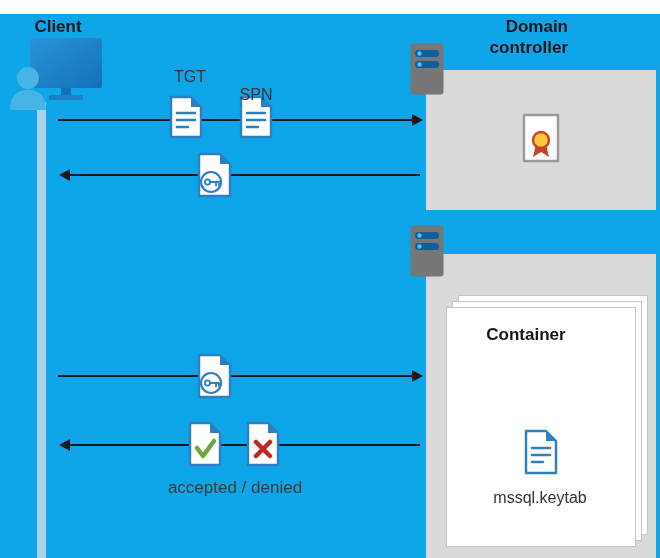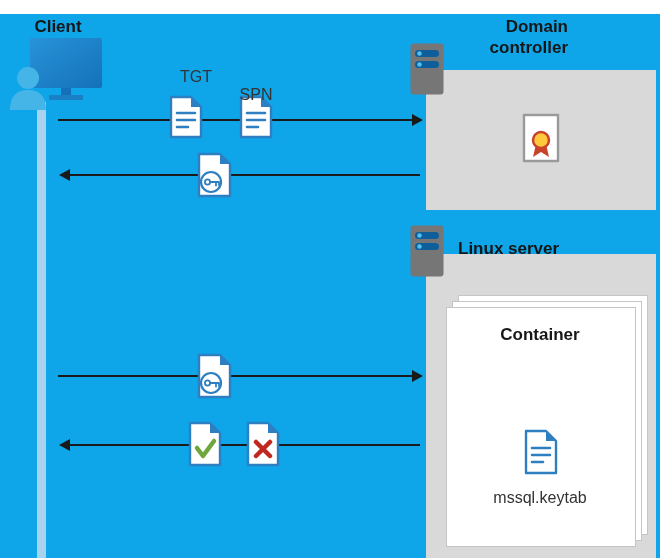--- a/index.html
+++ b/index.html
@@ -84,21 +84,21 @@
   </div>
   <div class="txt label-bold" style="left:458px; top:2px; width:110px;">Domain controller</div>
   <div class="icon" style="left:521px; top:99px;">
     <svg width="40" height="50" viewBox="0 0 40 50">
       <path d="M3 2 h34 v46 h-34 z" fill="#ffffff" stroke="#9a9a9a" stroke-width="2.4" stroke-linejoin="round"></path>
       <path d="M15 31 l-3 13 l8 -5 l8 5 l-3 -13 z" fill="#c8432c"></path>
       <circle cx="20" cy="27" r="8" fill="#ffc83d" stroke="#c8432c" stroke-width="2.5"></circle>
     </svg>
   </div>
 
-  <div class="txt label-reg center" style="left:176px; top:54px; width:40px;">TGT</div>
+  <div class="txt label-reg center" style="left:170px; top:54px; width:40px;">TGT</div>
   <div class="txt label-reg center" style="left:236px; top:72px; width:40px;">SPN</div>
 
   <div class="icon" style="left:169px; top:81px;">
     <svg width="34" height="44" viewBox="0 0 34 44">
       <path d="M2 2 h20 l10 10 v30 h-30 z" fill="#ffffff" stroke="#2e7fc2" stroke-width="2.4" stroke-linejoin="round"></path>
       <path d="M22 2 v10 h10 z" fill="#2e7fc2"></path>
       <path d="M8 18 h18 M8 25 h18 M8 32 h11" stroke="#2e7fc2" stroke-width="2.6" stroke-linecap="round" fill="none"></path>
     </svg>
   </div>
   <div class="icon" style="left:239px; top:81px;">
@@ -121,23 +121,22 @@
 
   <div class="icon" style="left:409px; top:210px;">
     <svg width="36" height="54" viewBox="0 0 36 54">
       <rect x="1.5" y="1.5" width="33" height="51" rx="3" fill="#767676"></rect>
       <rect x="6" y="8" width="24" height="7" rx="3.5" fill="#0f5e9c"></rect>
       <circle cx="10.5" cy="11.5" r="2.2" fill="#4fc4f2"></circle>
       <rect x="6" y="19" width="24" height="7" rx="3.5" fill="#0f5e9c"></rect>
       <circle cx="10.5" cy="22.5" r="2.2" fill="#4fc4f2"></circle>
     </svg>
   </div>
-  <div class="txt label-bold" style="left:458px; top:224px;">Linux server</div>
 
-  <div class="txt label-bold center" style="left:446px; top:310px; width:188px;">Container</div>
+  <div class="txt label-bold center" style="left:432px; top:310px; width:188px;">Container</div>
 
 
   <div class="icon" style="left:524px; top:415px;">
     <svg width="34" height="46" viewBox="0 0 34 46">
       <path d="M2 2 h20 l10 10 v32 h-30 z" fill="#ffffff" stroke="#2e7fc2" stroke-width="2.4" stroke-linejoin="round"></path>
       <path d="M22 2 v10 h10 z" fill="#2e7fc2"></path>
       <path d="M8 19 h18 M8 26 h18 M8 33 h11" stroke="#2e7fc2" stroke-width="2.6" stroke-linecap="round" fill="none"></path>
     </svg>
   </div>
   <div class="txt label-reg center" style="left:446px; top:475px; width:188px;">mssql.keytab</div>
@@ -160,14 +159,15 @@
     </svg>
   </div>
   <div class="icon" style="left:246px; top:407px;">
     <svg width="34" height="46" viewBox="0 0 34 46">
       <path d="M2 2 h20 l10 10 v32 h-30 z" fill="#ffffff" stroke="#2e7fc2" stroke-width="2.4" stroke-linejoin="round"></path>
       <path d="M22 2 v10 h10 z" fill="#2e7fc2"></path>
       <path d="M10 21 l14 14 M24 21 l-14 14" stroke="#c0271e" stroke-width="4.5" stroke-linecap="round"></path>
     </svg>
   </div>
 
+  <div class="txt center" style="left:140px; top:464px; width:190px; font-size:17px; color:#3b3b3b;">accepted / denied</div>
 
 </div>
 
 </body></html>

